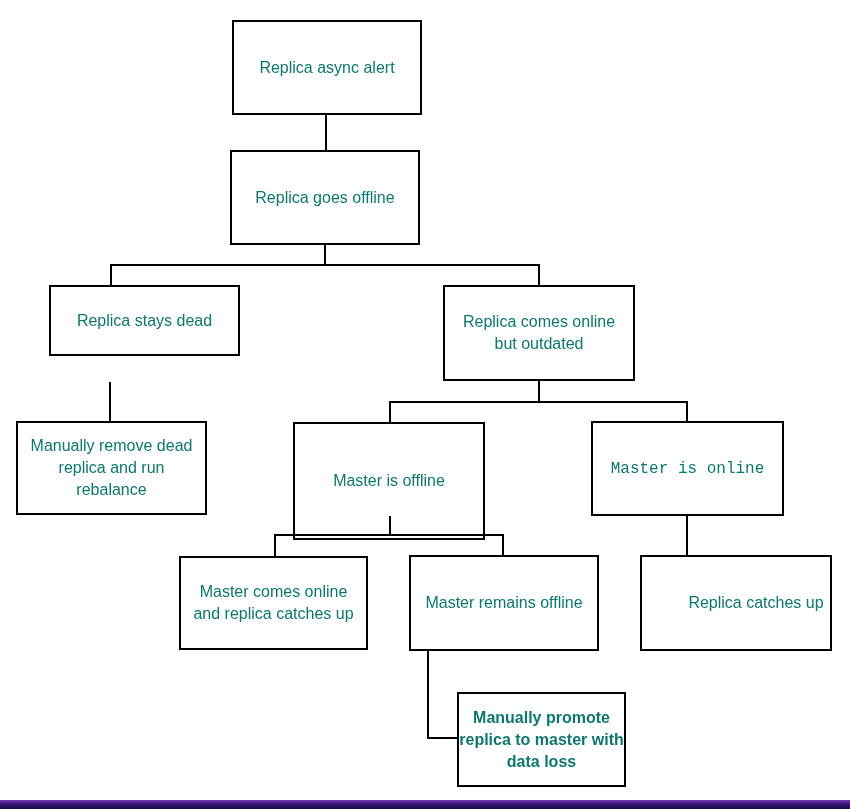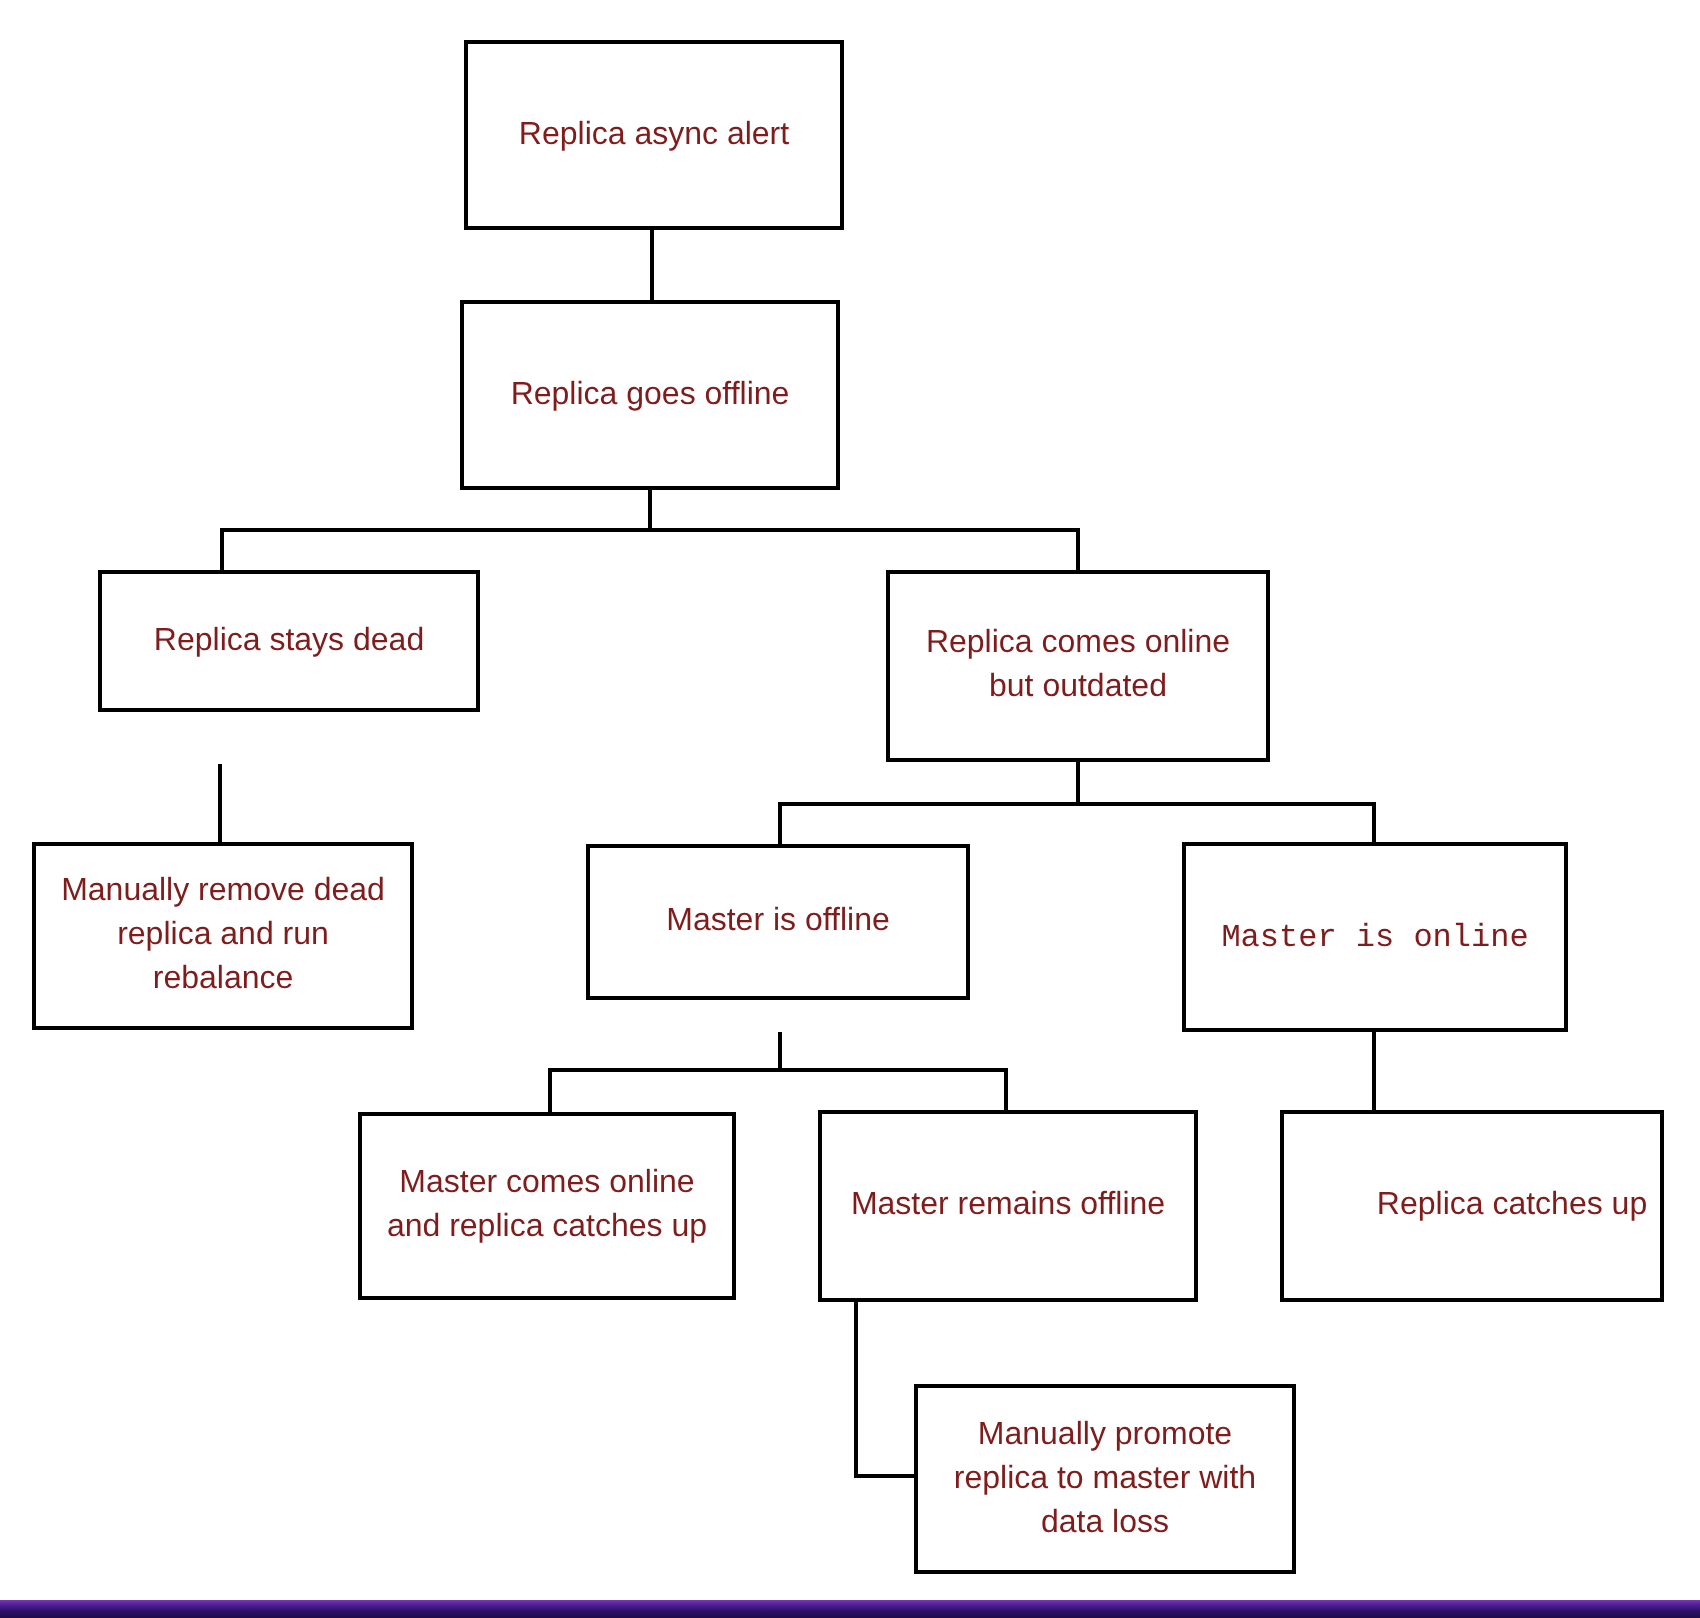--- a/index.html
+++ b/index.html
@@ -19,21 +19,21 @@
     position: absolute;
     box-sizing: border-box;
     border: 2px solid #000000;
     background: #ffffff;
     display: flex;
     align-items: center;
     justify-content: center;
     text-align: center;
     font-size: 16px;
     line-height: 22px;
-    color: #7f1d1d;
+    color: #0f766e;
     white-space: pre;
   }
   .edge { position: absolute; left: 0; top: 0; }
   .seg {
     position: absolute;
     background: #000000;
   }
   .footer-bar {
     position: absolute;
     left: 0;
@@ -49,27 +49,27 @@
 <div class="canvas">
   <div id="nodes-layer">
       <div class="node" style="left: 232px; top: 20px; width: 190px; height: 95px;"><span>Replica async alert</span></div>
       <div class="node" style="left: 230px; top: 150px; width: 190px; height: 95px;"><span>Replica goes offline</span></div>
       <div class="node" style="left: 28px; top: 285px; width: 191px; height: 71px; margin-left: 21px;"><span>Replica stays dead</span></div>
       <div class="node" style="left: 443px; top: 285px; width: 192px; height: 96px;"><span>Replica comes online
 but outdated</span></div>
       <div class="node" style="left: 16px; top: 421px; width: 191px; height: 94px;"><span>Manually remove dead
 replica and run
 rebalance</span></div>
-      <div class="node" style="left: 293px; top: 422px; width: 192px; height: 78px;"><span>Master is offline</span></div>
+      <div class="node" style="left: 293px; top: 422px; width: 192px; height: 118px;"><span>Master is offline</span></div>
       <div class="node" style="left: 591px; top: 421px; width: 193px; height: 95px; font-family: Liberation Mono, monospace;"><span>Master is online</span></div>
       <div class="node" style="left: 179px; top: 556px; width: 189px; height: 94px;"><span>Master comes online
 and replica catches up</span></div>
       <div class="node" style="left: 409px; top: 555px; width: 190px; height: 96px;"><span>Master remains offline</span></div>
       <div class="node" style="left: 640px; top: 555px; width: 192px; height: 96px; padding-left: 40px;"><span>Replica catches up</span></div>
-      <div class="node" style="left: 457px; top: 692px; width: 191px; height: 95px;"><span>Manually promote
+      <div class="node" style="left: 457px; top: 692px; width: 169px; height: 95px; font-weight: bold;"><span>Manually promote
 replica to master with
 data loss</span></div>
     </div>
   <div id="edges-layer">
       <div class="edge">
         <div class="seg" style="background: rgb(0, 0, 0); left: 325px; top: 115px; width: 2px; height: 36px;"></div>
       </div>
       <div class="edge">
         <div class="seg" style="background: rgb(0, 0, 0); left: 324px; top: 245px; width: 2px; height: 21px;"></div>
         <div class="seg" style="background: rgb(0, 0, 0); left: 110px; top: 264px; width: 430px; height: 2px;"></div>

